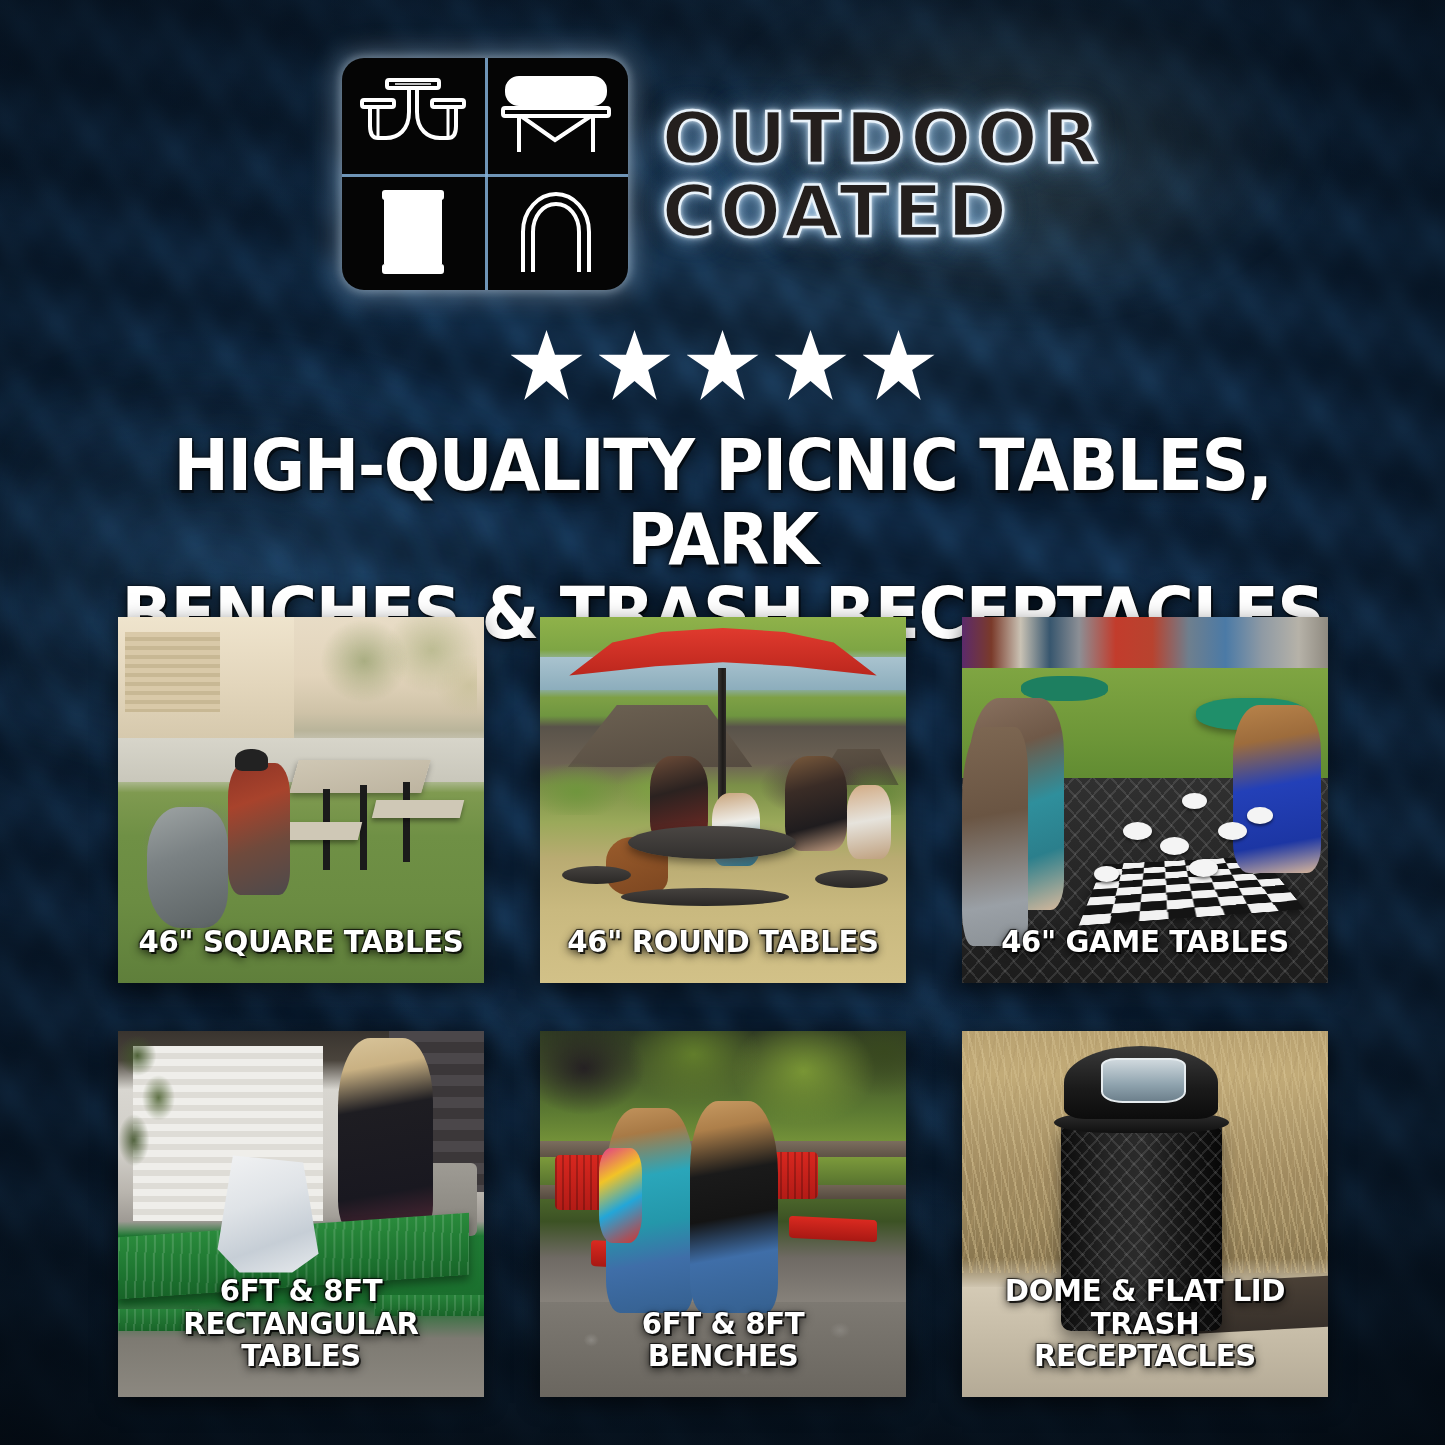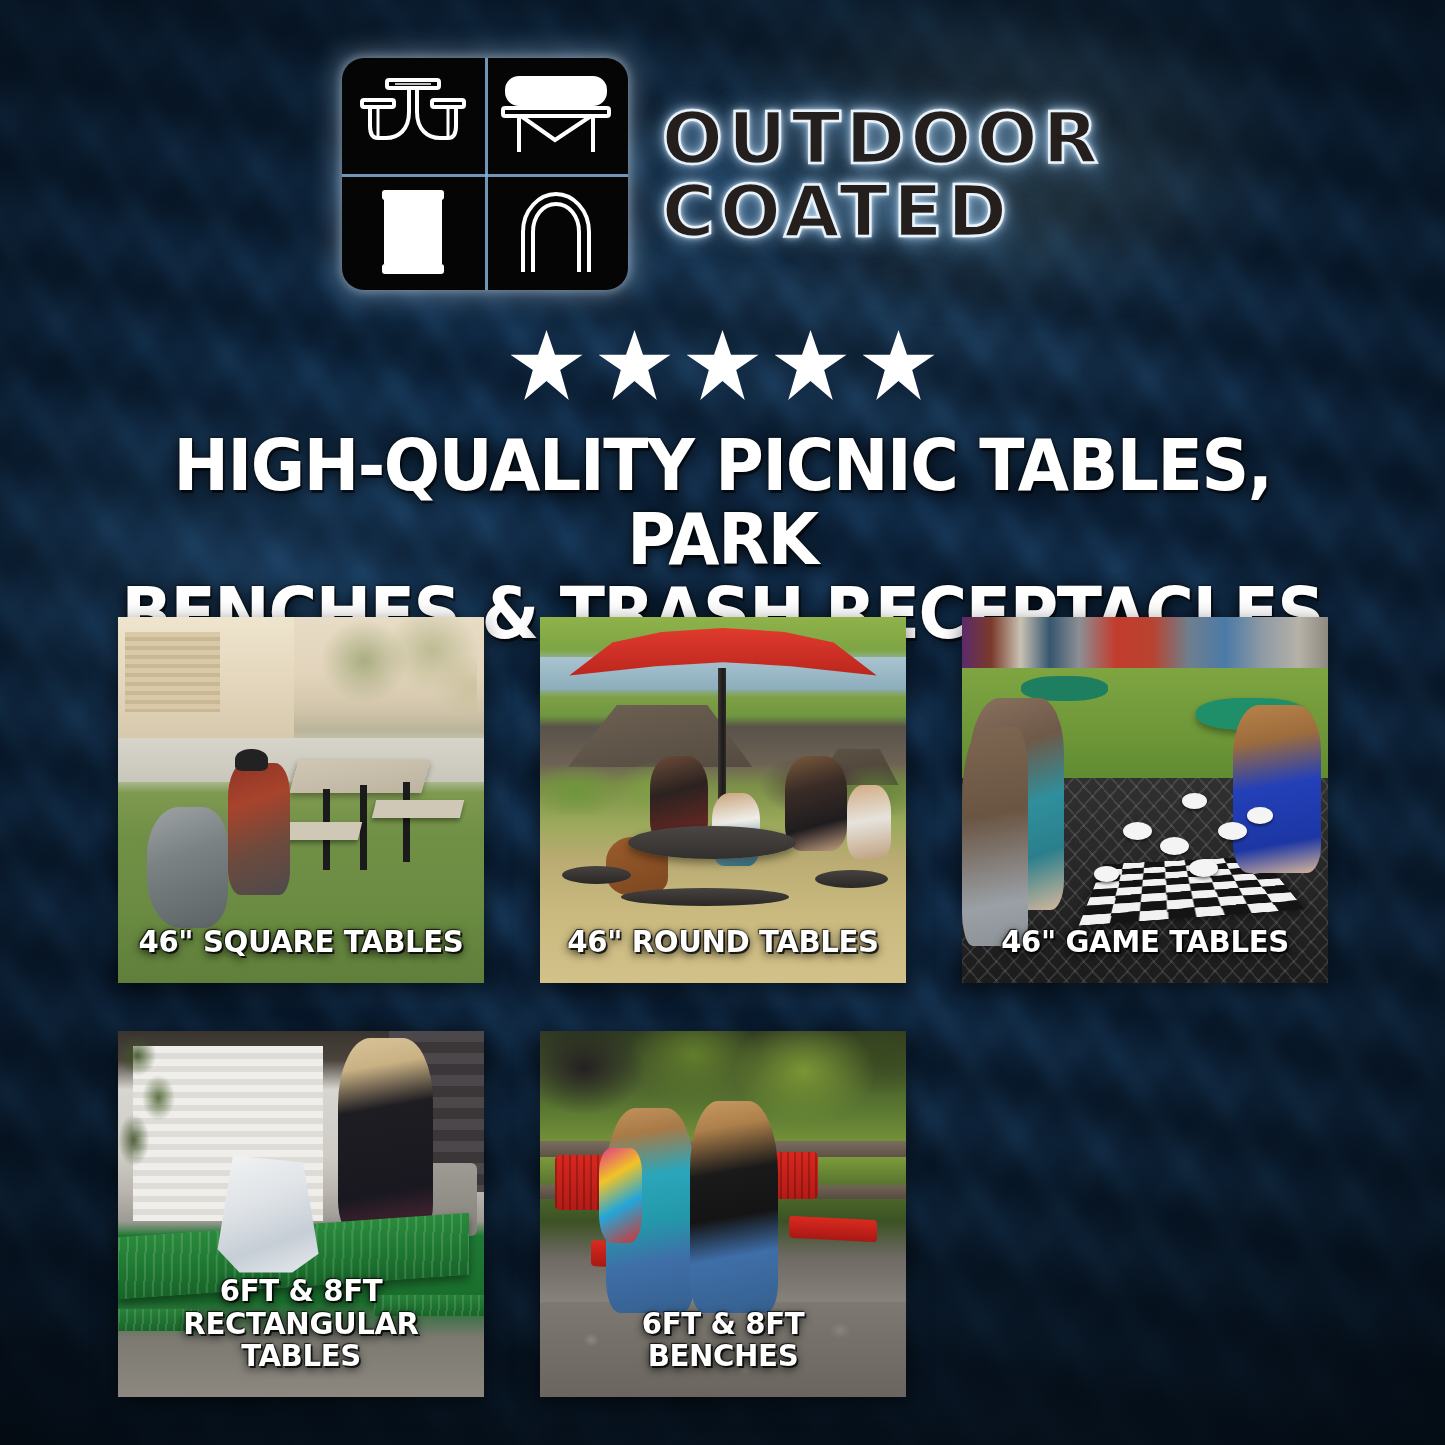--- a/index.html
+++ b/index.html
@@ -773,17 +773,32 @@
           <div class="boyA"></div>
             <div class="boyB"></div>
             <div class="pack"></div>
         </div>
         <div class="tile-caption">
           <span>6FT &amp; 8FT</span>
           <span>BENCHES</span>
         </div>
       </div>
 
+      <div class="tile">
+        <div class="tile-photo ph-trash">
+          <div class="grassdry"></div>
+            <div class="walk"></div>
+            <div class="mulch"></div>
+          <div class="can-body"></div>
+            <div class="can-rim"></div>
+          <div class="can-dome"></div>
+            <div class="can-slot"></div>
+        </div>
+        <div class="tile-caption">
+          <span>DOME &amp; FLAT LID</span>
+          <span>TRASH RECEPTACLES</span>
+        </div>
+      </div>
 
     </div>
 
   </div>
 </div>
 
 </body></html>

